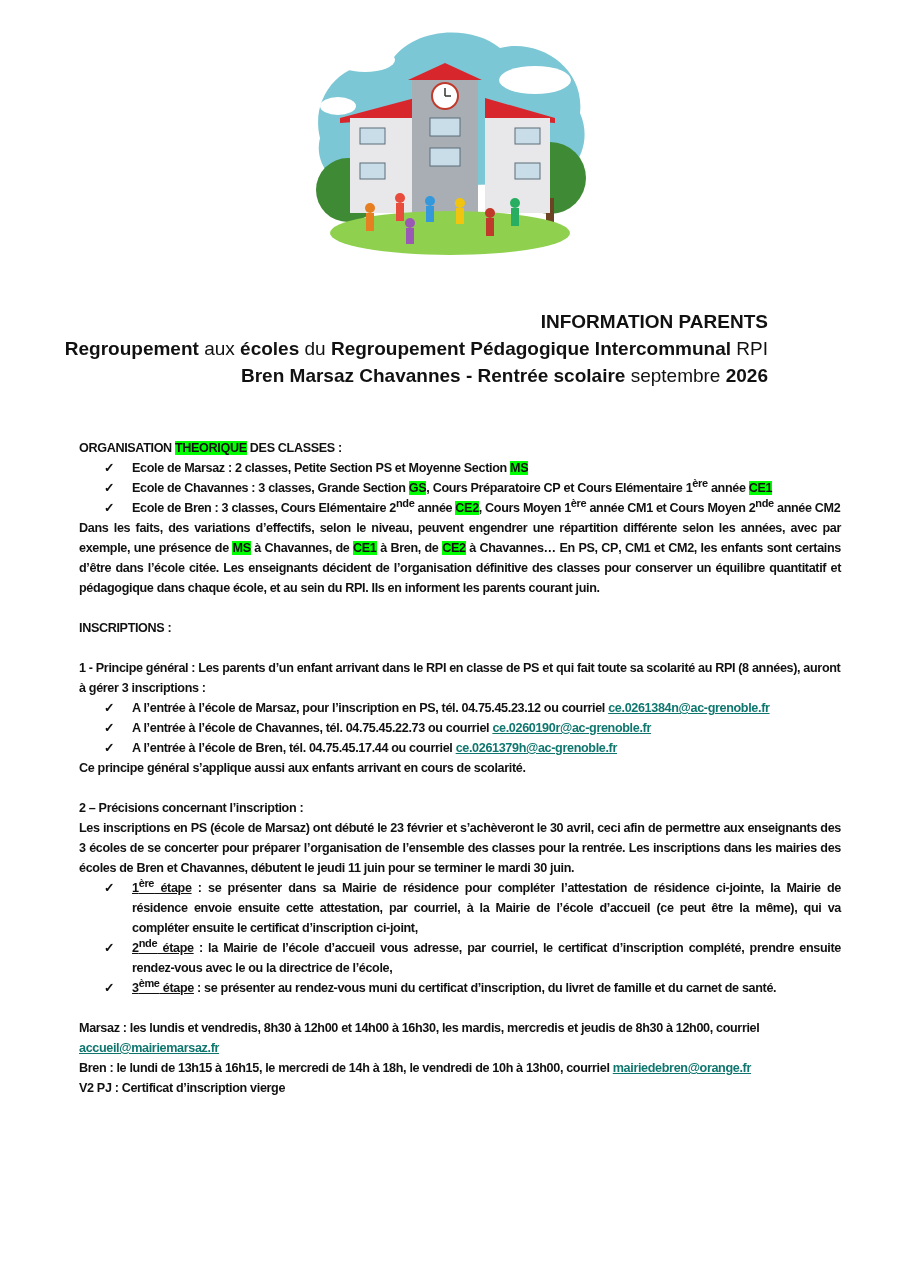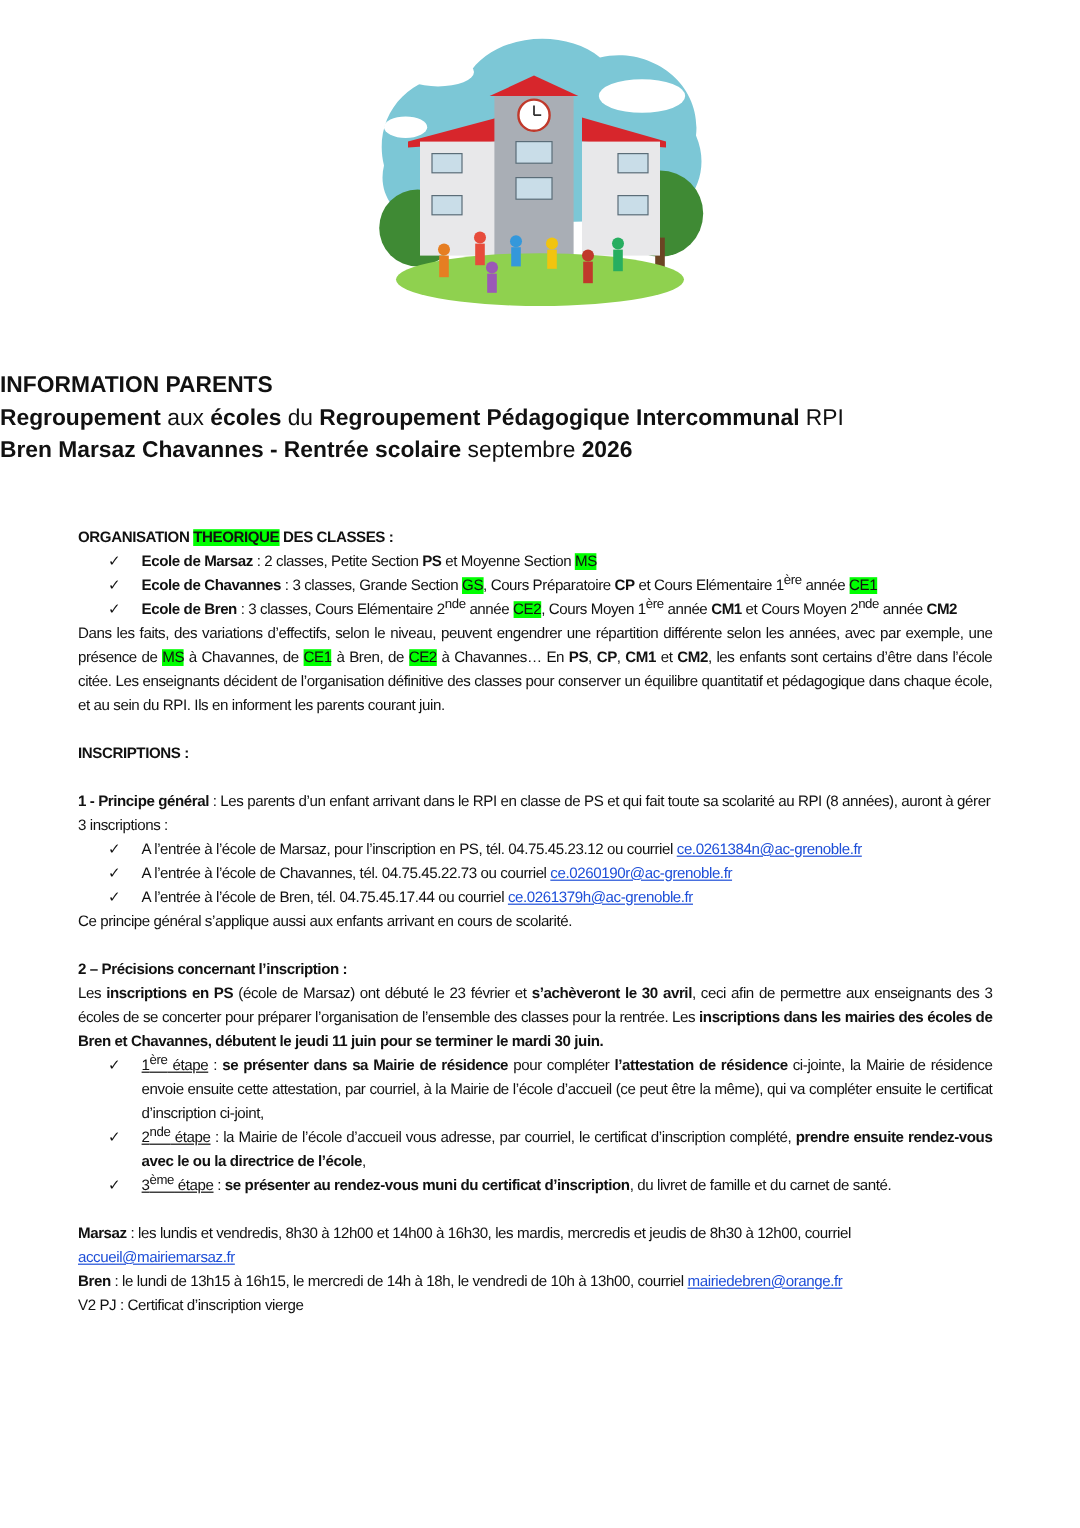--- a/index.html
+++ b/index.html
@@ -1,32 +1,32 @@
 <!DOCTYPE html>
 <html><head>
   <meta charset="utf-8">
   <style>
     html, body { margin: 0; padding: 0; background: #ffffff; }
     body { width: 900px; height: 1273px; position: relative; overflow: hidden;
            font-family: "Liberation Sans Narrow", "Liberation Sans", sans-serif; color: #111; }
     .illustration { position: absolute; left: 300px; top: 18px; width: 300px; height: 245px; }
-    .titles { position: absolute; top: 308px; left: 0; width: 768px; text-align: left;
+    .titles { position: absolute; top: 308px; left: 0; width: 768px; text-align: right;
               font-family: "Liberation Sans", sans-serif; font-size: 19px; line-height: 27px; color: #111; }
     .titles b { font-weight: bold; }
-    .content { position: absolute; left: 65px; top: 438px; width: 762px;
+    .content { position: absolute; left: 79px; top: 438px; width: 762px;
                font-family: "Liberation Sans", sans-serif; font-size: 12.6px; line-height: 20px;
-               letter-spacing: -0.35px; }
+               letter-spacing: -0.35px; font-weight: bold; }
     .content p { margin: 0; }
     .justify { text-align: justify; }
     .hl { background: #00ff00; }
     .check-list { margin: 0; padding: 0; list-style: none; }
     .check-list li { position: relative; padding-left: 53px; }
     .check-list li .chk { position: absolute; left: 25px; top: 0; }
     .gap { height: 20px; }
-    a.link { color: #1d4ed8; text-decoration: underline; }
+    a.link { color: #0f766e; text-decoration: underline; }
     sup { font-size: 11px; line-height: 0; vertical-align: 5px; }
     u { text-decoration: underline; }
   </style>
 </head>
 <body>
 
 <div class="illustration">
   <svg width="300" height="245" viewBox="0 0 300 245">
 
     <path d="M20,120 C10,80 40,40 90,45 C110,10 170,5 200,30 C240,20 285,50 280,95 C295,130 270,160 250,165 L50,170 C25,160 15,140 20,120 Z" fill="#7cc7d6"></path>

